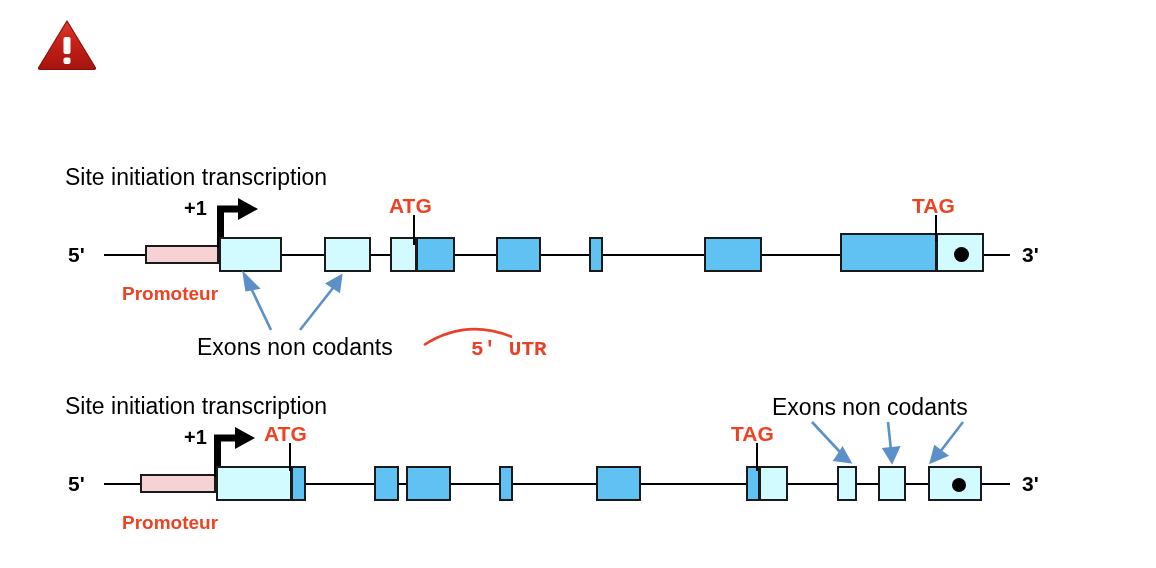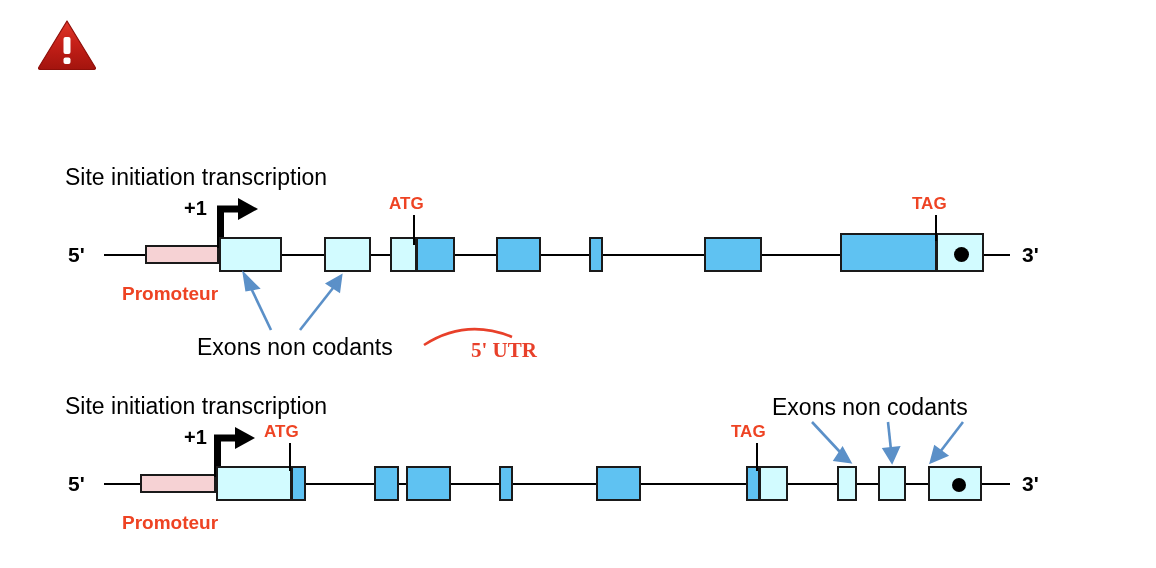--- a/index.html
+++ b/index.html
@@ -15,25 +15,25 @@
   #warn-icon{left:36px;top:18px;width:62px;height:52px;}
   #page-title{
     left:160px;top:36px;width:860px;
     font-size:33px;font-weight:bold;color:#000000;
     letter-spacing:-0.2px;white-space:nowrap;
   }
 
   
   .plain{font-size:23px;color:#000000;white-space:nowrap;}
   .end-label{font-size:21px;font-weight:bold;color:#000000;white-space:nowrap;}
-  .codon{font-size:17px;font-weight:bold;color:#EE4323;white-space:nowrap;}
+  .codon{font-size:21px;font-weight:bold;color:#EE4323;white-space:nowrap;}
   .promo-label{font-size:19px;font-weight:bold;color:#EE4323;white-space:nowrap;}
   .plus1{font-size:20px;font-weight:bold;color:#000000;white-space:nowrap;}
   .utr-label{
-    font-family:Liberation Serif, serif;
+    font-family:Liberation Mono, monospace;
     font-size:21px;font-weight:bold;color:#E8402A;white-space:nowrap;
   }
 
   
   .backbone{background:#000000;height:2px;}
   .exon{
     box-sizing:border-box;border:2.5px solid #1a1a1a;
     display:flex;overflow:hidden;background:#D2FBFF;
   }
   .seg-utr{background:#D2FBFF;height:100%;}

